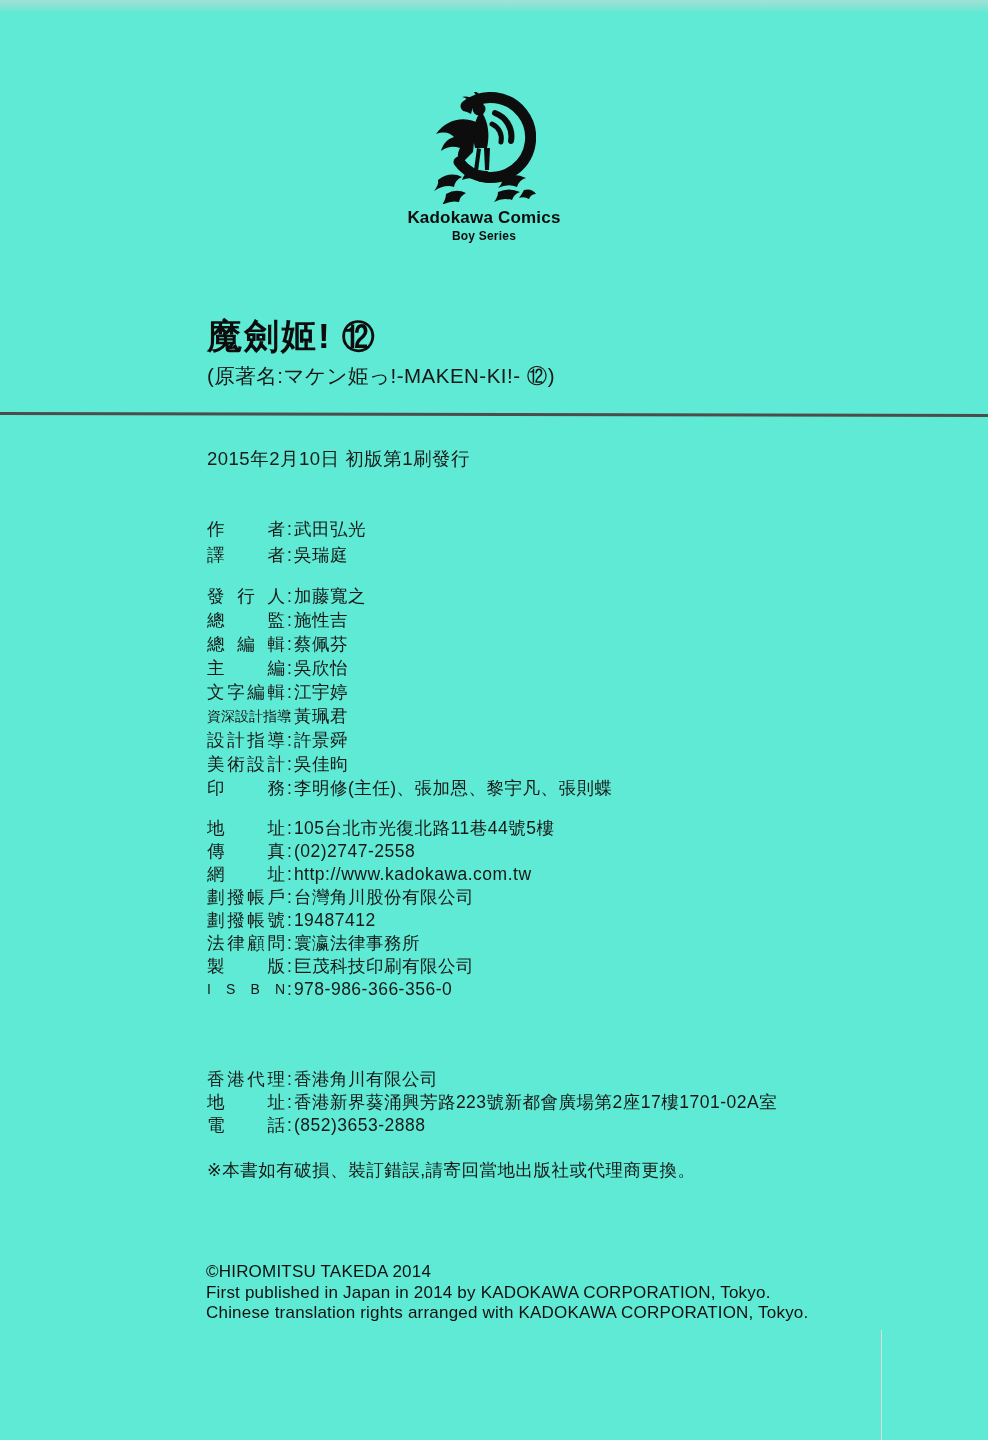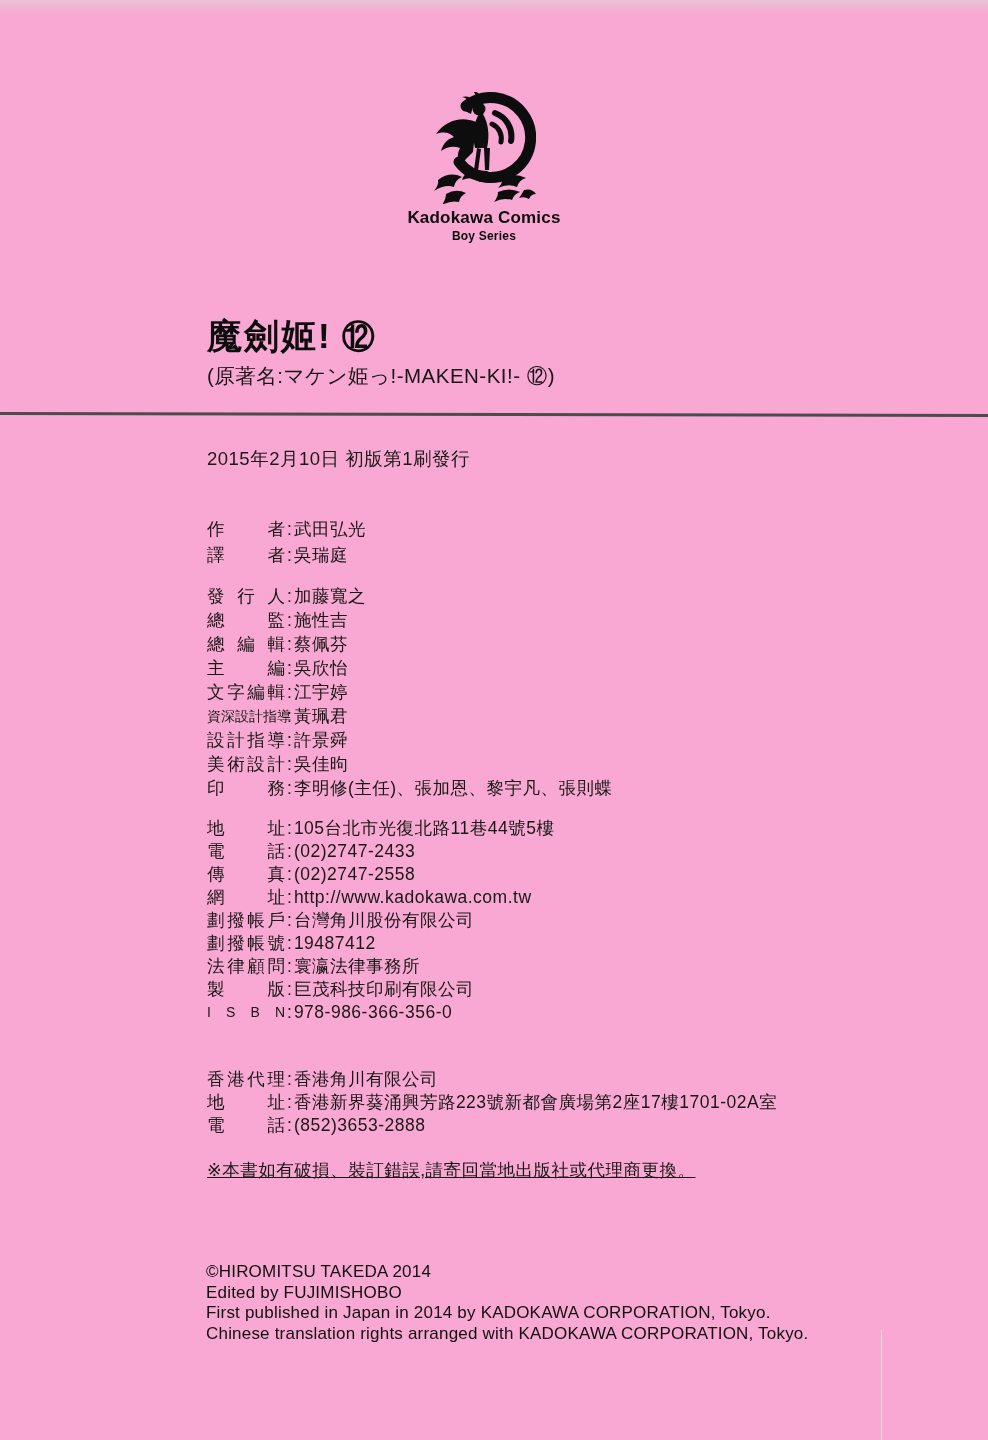--- a/index.html
+++ b/index.html
@@ -6,21 +6,21 @@
   body{
     width:988px;height:1440px;
     background:#e8e8e6;
     font-family:"Liberation Sans","DejaVu Sans",sans-serif;
     color:#1c1c1c;
     -webkit-font-smoothing:antialiased;
   }
   .page{
     position:relative;
     width:988px;height:1440px;
-    background:#f9a8d4;
+    background:#5eead4;
     overflow:hidden;
   }
   
   .scan-top{
     position:absolute;left:0;top:0;width:988px;height:14px;
     background:linear-gradient(to bottom, #d9d9d7 0%, rgba(250,250,248,0) 100%);
     opacity:.55;
   }
   
   .logo{
@@ -62,21 +62,21 @@
   .lbl{
     display:inline-block;width:78px;
     text-align:justify;text-align-last:justify;
     -moz-text-align-last:justify;
     vertical-align:bottom;
   }
   .lbl.small{font-size:14px;letter-spacing:0;}
   .colon{display:inline-block;margin:0 2px 0 2px;}
   .val{letter-spacing:.5px;}
   
-  .notice{position:absolute;left:207px;top:1158px;font-size:17.5px;color:#181818;letter-spacing:.5px;text-decoration:underline;}
+  .notice{position:absolute;left:207px;top:1158px;font-size:17.5px;color:#181818;letter-spacing:.5px;}
   
   .copyright{position:absolute;left:206px;top:1262px;}
   .copyright .cline{font-size:17px;line-height:20.5px;color:#101010;letter-spacing:.2px;}
   
   .scan-vline{
     position:absolute;left:881px;top:1330px;width:1px;height:110px;
     background:#dcdcda;
   }
 </style>
 </head>
@@ -142,38 +142,36 @@
       <div class="row"><span class="lbl">總編輯</span><span class="colon">:</span><span class="val">蔡佩芬</span></div>
       <div class="row"><span class="lbl">主編</span><span class="colon">:</span><span class="val">吳欣怡</span></div>
       <div class="row"><span class="lbl">文字編輯</span><span class="colon">:</span><span class="val">江宇婷</span></div>
       <div class="row"><span class="lbl small">資深設計指導</span><span class="colon">:</span><span class="val">黃珮君</span></div>
       <div class="row"><span class="lbl">設計指導</span><span class="colon">:</span><span class="val">許景舜</span></div>
       <div class="row"><span class="lbl">美術設計</span><span class="colon">:</span><span class="val">吳佳昫</span></div>
       <div class="row"><span class="lbl">印務</span><span class="colon">:</span><span class="val">李明修(主任)、張加恩、黎宇凡、張則蝶</span></div>
     </div>
   <div class="credits g3" id="group-publisher">
       <div class="row"><span class="lbl">地址</span><span class="colon">:</span><span class="val">105台北市光復北路11巷44號5樓</span></div>
-      <div class="row"><span class="lbl">電話</span><span class="colon">:</span><span class="val">(02)2747-2433</span></div>
       <div class="row"><span class="lbl">傳真</span><span class="colon">:</span><span class="val">(02)2747-2558</span></div>
       <div class="row"><span class="lbl">網址</span><span class="colon">:</span><span class="val">http://www.kadokawa.com.tw</span></div>
       <div class="row"><span class="lbl">劃撥帳戶</span><span class="colon">:</span><span class="val">台灣角川股份有限公司</span></div>
       <div class="row"><span class="lbl">劃撥帳號</span><span class="colon">:</span><span class="val">19487412</span></div>
       <div class="row"><span class="lbl">法律顧問</span><span class="colon">:</span><span class="val">寰瀛法律事務所</span></div>
       <div class="row"><span class="lbl">製版</span><span class="colon">:</span><span class="val">巨茂科技印刷有限公司</span></div>
       <div class="row"><span class="lbl small">I S B N</span><span class="colon">:</span><span class="val">978-986-366-356-0</span></div>
     </div>
   <div class="credits g4" id="group-hongkong">
       <div class="row"><span class="lbl">香港代理</span><span class="colon">:</span><span class="val">香港角川有限公司</span></div>
       <div class="row"><span class="lbl">地址</span><span class="colon">:</span><span class="val">香港新界葵涌興芳路223號新都會廣場第2座17樓1701-02A室</span></div>
       <div class="row"><span class="lbl">電話</span><span class="colon">:</span><span class="val">(852)3653-2888</span></div>
     </div>
 
   <div class="notice">※本書如有破損、裝訂錯誤,請寄回當地出版社或代理商更換。</div>
 
   <div class="copyright" id="copyright-block">
       <div class="cline">©HIROMITSU TAKEDA 2014</div>
-      <div class="cline">Edited by FUJIMISHOBO</div>
       <div class="cline">First published in Japan in 2014 by KADOKAWA CORPORATION, Tokyo.</div>
       <div class="cline">Chinese translation rights arranged with KADOKAWA CORPORATION, Tokyo.</div>
     </div>
 
   <div class="scan-vline"></div>
 </div>
 
 </body></html>

